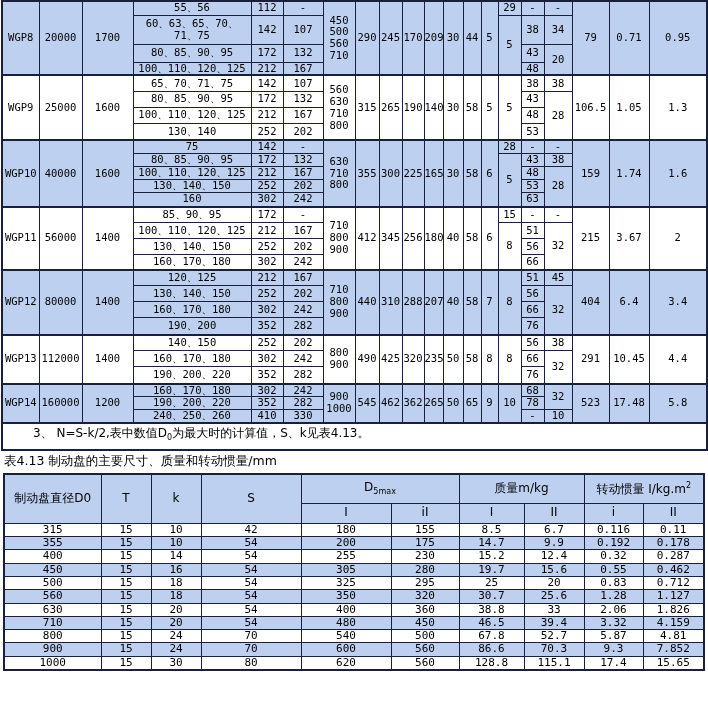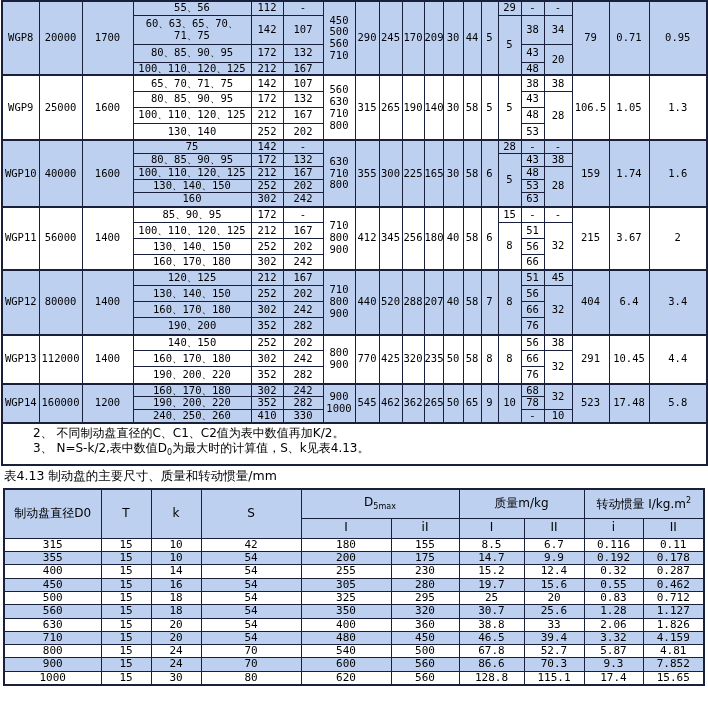--- a/index.html
+++ b/index.html
@@ -250,21 +250,21 @@
         <td rowspan="4">WGP12</td>
         <td rowspan="4">80000</td>
         <td rowspan="4">1400</td>
         <td class="bore">120、125</td>
         <td>212</td>
         <td>167</td>
         <td rowspan="4" class="pre">710
 800
 900</td>
         <td rowspan="4">440</td>
-        <td rowspan="4">520</td>
+        <td rowspan="4">310</td>
         <td rowspan="4">288</td>
         <td rowspan="4">207</td>
         <td rowspan="4">40</td>
         <td rowspan="4">58</td>
         <td rowspan="4">7</td>
         <td rowspan="4">8</td>
         <td>51</td>
         <td rowspan="1">45</td>
         <td rowspan="4">404</td>
         <td rowspan="4">6.4</td>
@@ -293,21 +293,21 @@
     <tbody>
       <tr class="blk-top" style="height: 16px;">
         <td rowspan="3">WGP13</td>
         <td rowspan="3">112000</td>
         <td rowspan="3">1400</td>
         <td class="bore">140、150</td>
         <td>252</td>
         <td>202</td>
         <td rowspan="3" class="pre">800
 900</td>
-        <td rowspan="3">770</td>
+        <td rowspan="3">490</td>
         <td rowspan="3">425</td>
         <td rowspan="3">320</td>
         <td rowspan="3">235</td>
         <td rowspan="3">50</td>
         <td rowspan="3">58</td>
         <td rowspan="3">8</td>
         <td rowspan="3">8</td>
         <td>56</td>
         <td rowspan="1">38</td>
         <td rowspan="3">291</td>
@@ -362,21 +362,20 @@
         <td class="bore">240、250、260</td>
         <td>410</td>
         <td>330</td>
         <td>-</td>
         <td rowspan="1">10</td>
       </tr>
     </tbody>
   </table>
 
 <div class="notes-box">
-    <div class="note-line indent"><span>2、 不同制动盘直径的C、C1、C2值为表中数值再加K/2。</span></div>
     <div class="note-line indent"><span>3、 N=S-k/2,表中数值D</span><sub>0</sub><span>为最大时的计算值，S、k见表4.13。</span></div>
   </div>
 
 <div class="caption">表4.13 制动盘的主要尺寸、质量和转动惯量/mm</div>
 
 <table class="bottom-table">
     <colgroup>
       <col style="width: 97px;">
       <col style="width: 50px;">
       <col style="width: 50px;">

